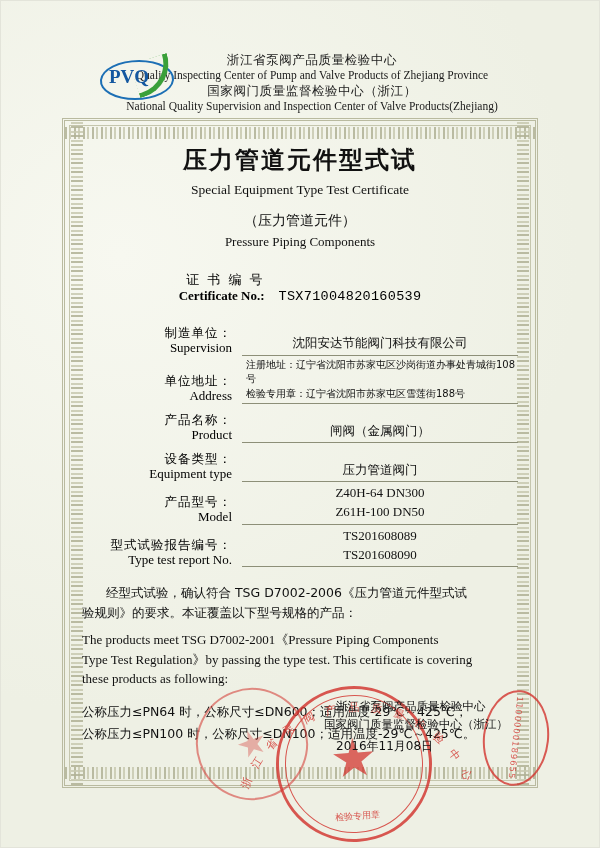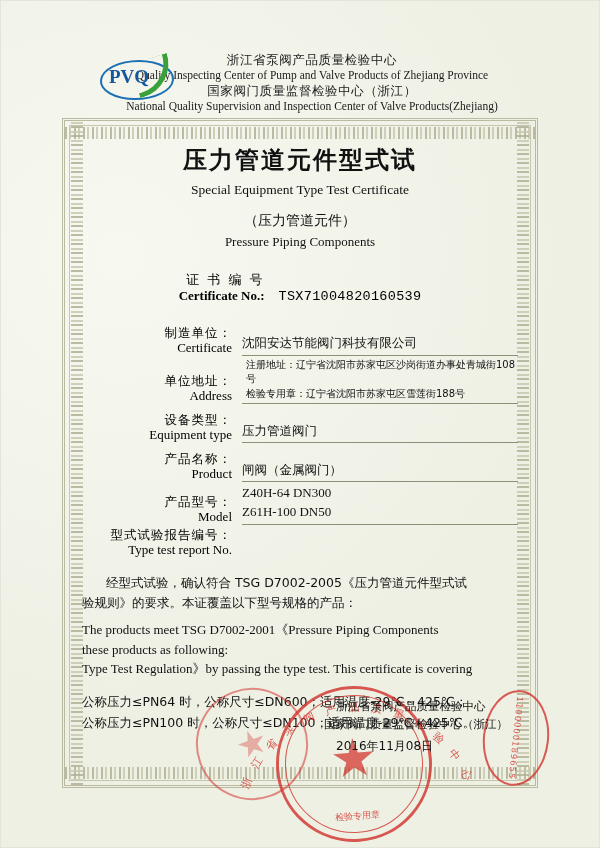--- a/index.html
+++ b/index.html
@@ -230,20 +230,21 @@
     border-bottom: 1px solid #8d8f78;
     padding-bottom: 2px;
     min-height: 34px;
     display: flex;
     flex-direction: column;
     justify-content: flex-end;
   }
   .field-value .line {
     font-family: "DejaVu Sans", sans-serif;
     font-size: 12.5px;
+    text-align: center;
     color: #111;
     line-height: 1.45;
   }
   .field-value .line.small {
     font-size: 10px;
     text-align: left;
     padding-left: 4px;
   }
   .field-value .line.mono {
     font-family: "Liberation Serif", serif;
@@ -457,84 +458,88 @@
         <div class="en">Certificate No.:</div>
       </div>
       <div class="cert-no-value">TSX71004820160539</div>
     </div>
 
     <div class="fields">
 
       <div class="field-row">
         <div class="field-label">
           <span class="cn">制造单位：</span>
-          <span class="en">Certificate</span>
+          <span class="en">Supervision</span>
         </div>
         <div class="field-value">
           <div class="line">沈阳安达节能阀门科技有限公司</div>
         </div>
       </div>
 
       <div class="field-row">
         <div class="field-label">
           <span class="cn">单位地址：</span>
           <span class="en">Address</span>
         </div>
         <div class="field-value">
           <div class="line small">注册地址：辽宁省沈阳市苏家屯区沙岗街道办事处青城街108号</div>
           <div class="line small">检验专用章：辽宁省沈阳市苏家屯区雪莲街188号</div>
         </div>
       </div>
 
       <div class="field-row">
         <div class="field-label">
+          <span class="cn">产品名称：</span>
+          <span class="en">Product</span>
+        </div>
+        <div class="field-value">
+          <div class="line">闸阀（金属阀门）</div>
+        </div>
+      </div>
+
+      <div class="field-row">
+        <div class="field-label">
           <span class="cn">设备类型：</span>
           <span class="en">Equipment type</span>
         </div>
         <div class="field-value">
           <div class="line">压力管道阀门</div>
-        </div>
-      </div>
-
-      <div class="field-row">
-        <div class="field-label">
-          <span class="cn">产品名称：</span>
-          <span class="en">Product</span>
-        </div>
-        <div class="field-value">
-          <div class="line">闸阀（金属阀门）</div>
         </div>
       </div>
 
       <div class="field-row">
         <div class="field-label">
           <span class="cn">产品型号：</span>
           <span class="en">Model</span>
         </div>
         <div class="field-value">
           <div class="line mono">Z40H-64  DN300</div>
           <div class="line mono">Z61H-100  DN50</div>
         </div>
       </div>
 
       <div class="field-row">
         <div class="field-label">
           <span class="cn">型式试验报告编号：</span>
           <span class="en">Type test report No.</span>
         </div>
+        <div class="field-value">
+          <div class="line mono">TS201608089</div>
+          <div class="line mono">TS201608090</div>
+        </div>
       </div>
 
     </div>
 
     <div class="para">
-      <span class="cn">经型式试验，确认符合 TSG D7002-2005《压力管道元件型式试</span>
+      <span class="cn">经型式试验，确认符合 TSG D7002-2006《压力管道元件型式试</span>
       <span class="cn2">验规则》的要求。本证覆盖以下型号规格的产品：</span>
       <span class="en" style="margin-top:8px;">The products meet TSG D7002-2001《Pressure Piping Components</span>
+      <span class="en">Type Test Regulation》by passing the type test. This certificate is covering</span>
       <span class="en">these products as following:</span>
-      <span class="en">Type Test Regulation》by passing the type test. This certificate is covering</span>
     </div>
 
     <div class="specs">
       <div>公称压力≤PN64 时，公称尺寸≤DN600；适用温度-29℃～425℃；</div>
       <div>公称压力≤PN100 时，公称尺寸≤DN100；适用温度-29℃～425℃。</div>
     </div>
   </div>
 
   <div class="stamp-side">
     <div class="s-star"></div>

